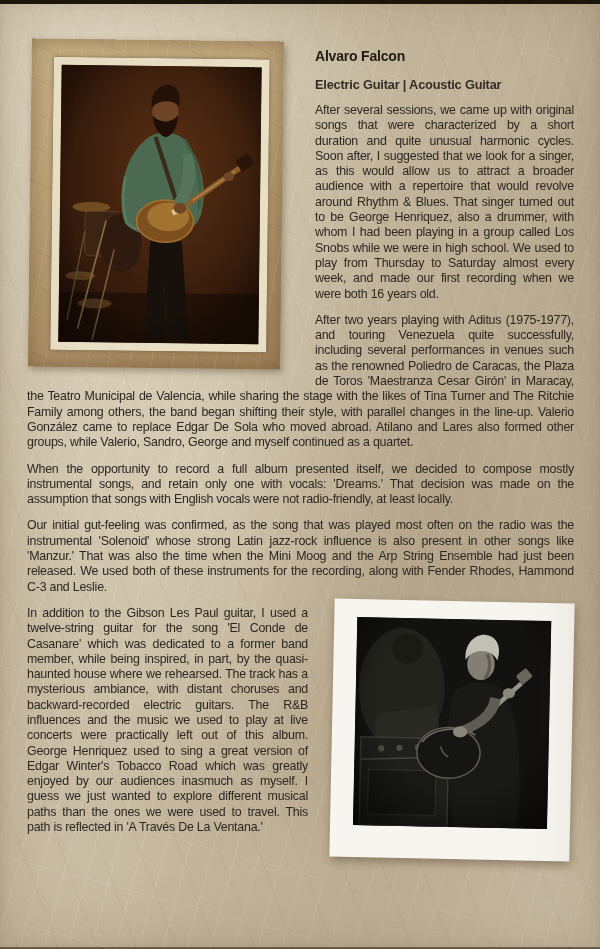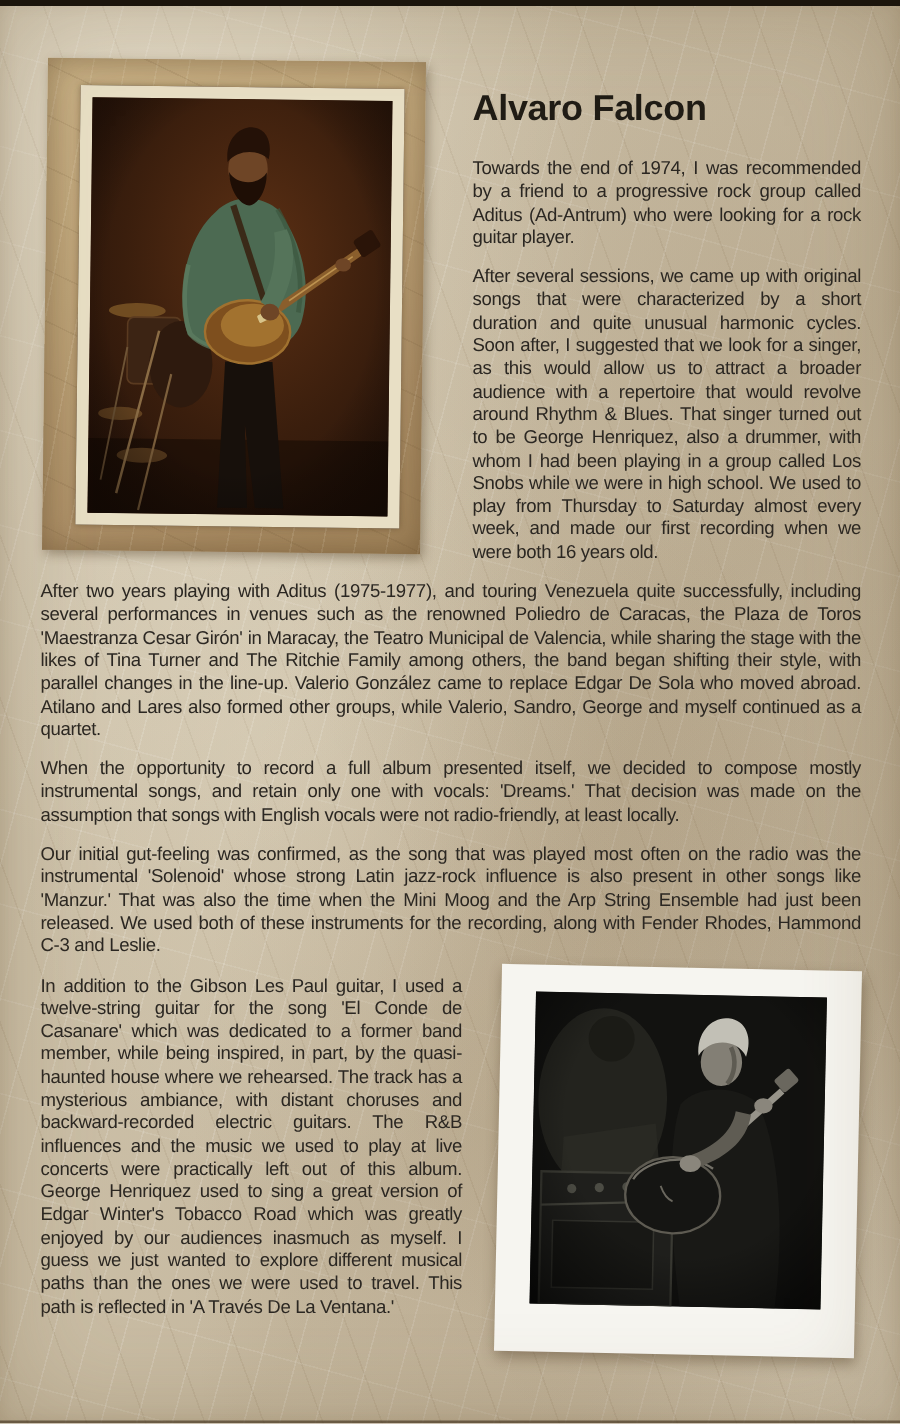--- a/index.html
+++ b/index.html
@@ -18,21 +18,21 @@
       repeating-linear-gradient(15deg, transparent 0 29px, rgba(255,255,255,.10) 29px 30px, transparent 30px 61px),
       linear-gradient(120deg, rgba(255,255,255,.10), transparent 30%, rgba(120,95,60,.08) 62%, rgba(255,255,255,.08) 92%);
   }
   .edge-top{position:absolute;top:0;left:0;right:0;height:4px;background:#1b150c;z-index:5;}
   .edge-bottom{position:absolute;bottom:0;left:0;right:0;height:2px;background:rgba(58,44,24,.6);z-index:5;}
   .vignette{position:absolute;inset:0;pointer-events:none;z-index:4;
     box-shadow:inset 0 0 70px rgba(105,82,48,.28), inset 0 0 12px rgba(105,82,48,.18);}
 
   .content{position:relative;padding:37px 26px 0 27px;z-index:1;}
 
-  .title{font-size:24px;line-height:22px;font-weight:bold;color:#201c15;margin:25px 0 0 0;letter-spacing:-.2px;}
+  .title{font-size:14px;line-height:22px;font-weight:bold;color:#201c15;margin:8px 0 0 0;letter-spacing:-.2px;}
   .subtitle{font-size:12.8px;font-weight:bold;color:#332e25;margin:10px 0 0 0;letter-spacing:-.2px;}
 
   .article p{font-size:12.4px;line-height:15.3px;text-align:justify;color:#2b2722;
     margin:11px 0 0 0;letter-spacing:-.22px;}
   .article p.first{margin-top:21px;}
 
   
   .photo-top{float:left;width:288px;height:340px;position:relative;margin:0;}
   .matte{position:absolute;left:3px;top:3px;width:252px;height:328px;transform:rotate(.7deg);
     background:
@@ -109,23 +109,23 @@
             <path d="M124,78 C132,92 128,112 118,128 L108,122 C116,110 118,92 116,80 Z" fill="#55745a"></path>
             <ellipse cx="114" cy="128" rx="6" ry="5" fill="#6e4526"></ellipse>
             <ellipse cx="160" cy="99" rx="5" ry="4" fill="#6e4526"></ellipse>
             <rect width="190" height="250" fill="url(#sv)"></rect>
           </svg>
         </div>
       </div>
     </div>
 
     <h1 class="title">Alvaro Falcon</h1>
+    <div class="subtitle">Electric Guitar  |  Acoustic Guitar</div>
 
     <div class="article">
-      <p class="first">Towards the end of 1974, I was recommended by a friend to a progressive rock group called Aditus (Ad-Antrum) who were looking for a rock guitar player.</p>
       <p>After several sessions, we came up with original songs that were characterized by a short duration and quite unusual harmonic cycles. Soon after, I suggested that we look for a singer, as this would allow us to attract a broader audience with a repertoire that would revolve around Rhythm &amp; Blues. That singer turned out to be George Henriquez, also a drummer, with whom I had been playing in a group called Los Snobs while we were in high school. We used to play from Thursday to Saturday almost every week, and made our first recording when we were both 16 years old.</p>
       <p>After two years playing with Aditus (1975-1977), and touring Venezuela quite successfully, including several performances in venues such as the renowned Poliedro de Caracas, the Plaza de Toros 'Maestranza Cesar Girón' in Maracay, the Teatro Municipal de Valencia, while sharing the stage with the likes of Tina Turner and The Ritchie Family among others, the band began shifting their style, with parallel changes in the line-up. Valerio González came to replace Edgar De Sola who moved abroad. Atilano and Lares also formed other groups, while Valerio, Sandro, George and myself continued as a quartet.</p>
       <p>When the opportunity to record a full album presented itself, we decided to compose mostly instrumental songs, and retain only one with vocals: 'Dreams.' That decision was made on the assumption that songs with English vocals were not radio-friendly, at least locally.</p>
       <p>Our initial gut-feeling was confirmed, as the song that was played most often on the radio was the instrumental 'Solenoid' whose strong Latin jazz-rock influence is also present in other songs like 'Manzur.' That was also the time when the Mini Moog and the Arp String Ensemble had just been released. We used both of these instruments for the recording, along with Fender Rhodes, Hammond C-3 and Leslie.</p>
 
       <div class="photo-bottom">
         <div class="polaroid">
           <div class="bwframe">
             <svg viewBox="0 0 190 205" preserveAspectRatio="none">
               <defs>

